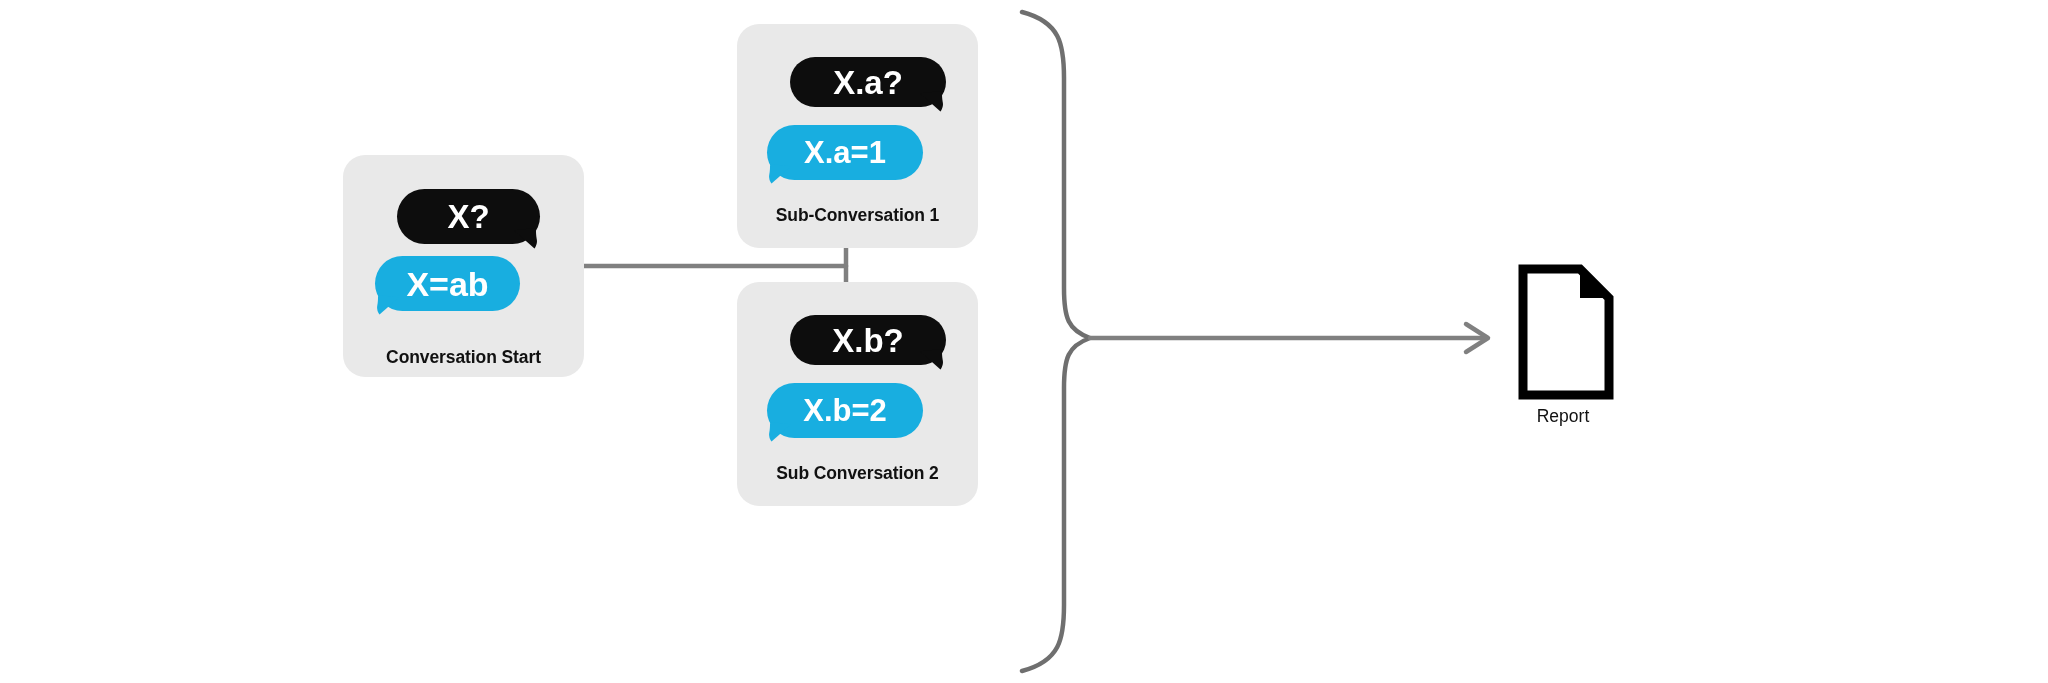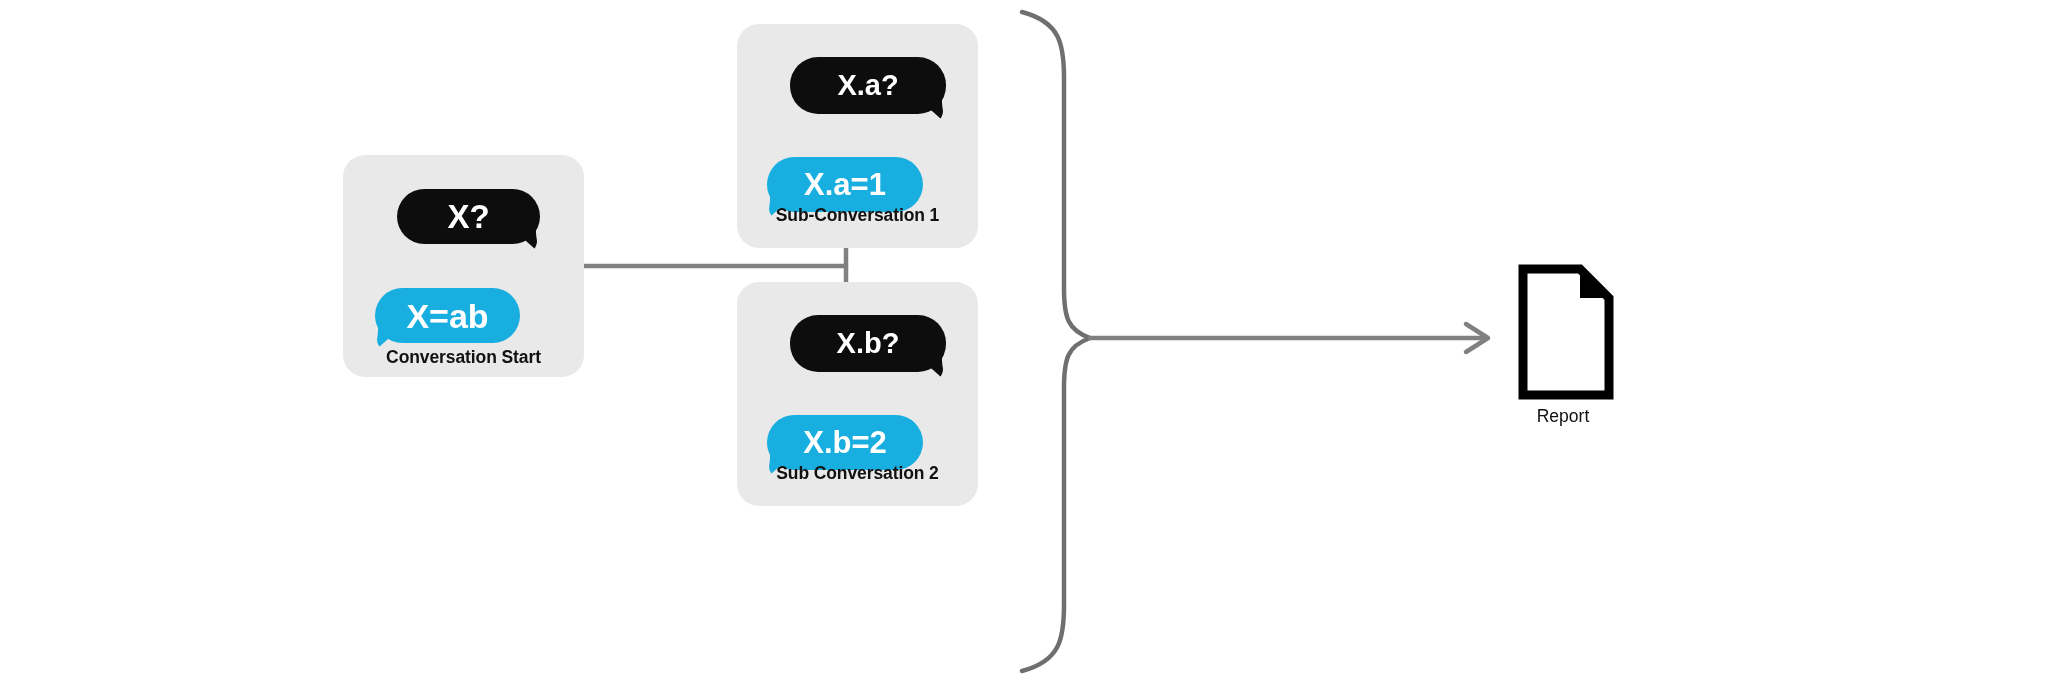--- a/index.html
+++ b/index.html
@@ -76,21 +76,20 @@
     bottom: -9px;
     border-left: 22px solid transparent;
     border-top: 24px solid #0d0d0d;
     border-bottom-right-radius: 12px;
     transform: rotate(-6deg);
   }
 
   
   .bubble-a {
     border-radius: 28px;
-    margin-top: 32px;
   }
   .bubble-a .tail {
     left: 2px;
     bottom: -8px;
     border-right: 21px solid transparent;
     border-top: 23px solid #18aee0;
     border-bottom-left-radius: 12px;
     transform: rotate(6deg);
   }
 
@@ -99,22 +98,22 @@
     left: 54px;  top: 34px;  width: 143px; height: 55px;
     font-size: 33px;
   }
   .card-start .bubble-a {
     left: 32px;  top: 101px; width: 145px; height: 55px;
     font-size: 34px;
   }
 
   
   .card-sub .bubble-q {
-    left: 53px;  top: 33px;  width: 156px; height: 57px;
-    font-size: 29px;
+    left: 53px;  top: 33px;  width: 156px; height: 50px;
+    font-size: 33px;
   }
   .card-sub .bubble-a {
     left: 30px;  top: 101px; width: 156px; height: 55px;
     font-size: 31px;
   }
 
   
   #connectors {
     position: absolute;
     left: 0; top: 0;

